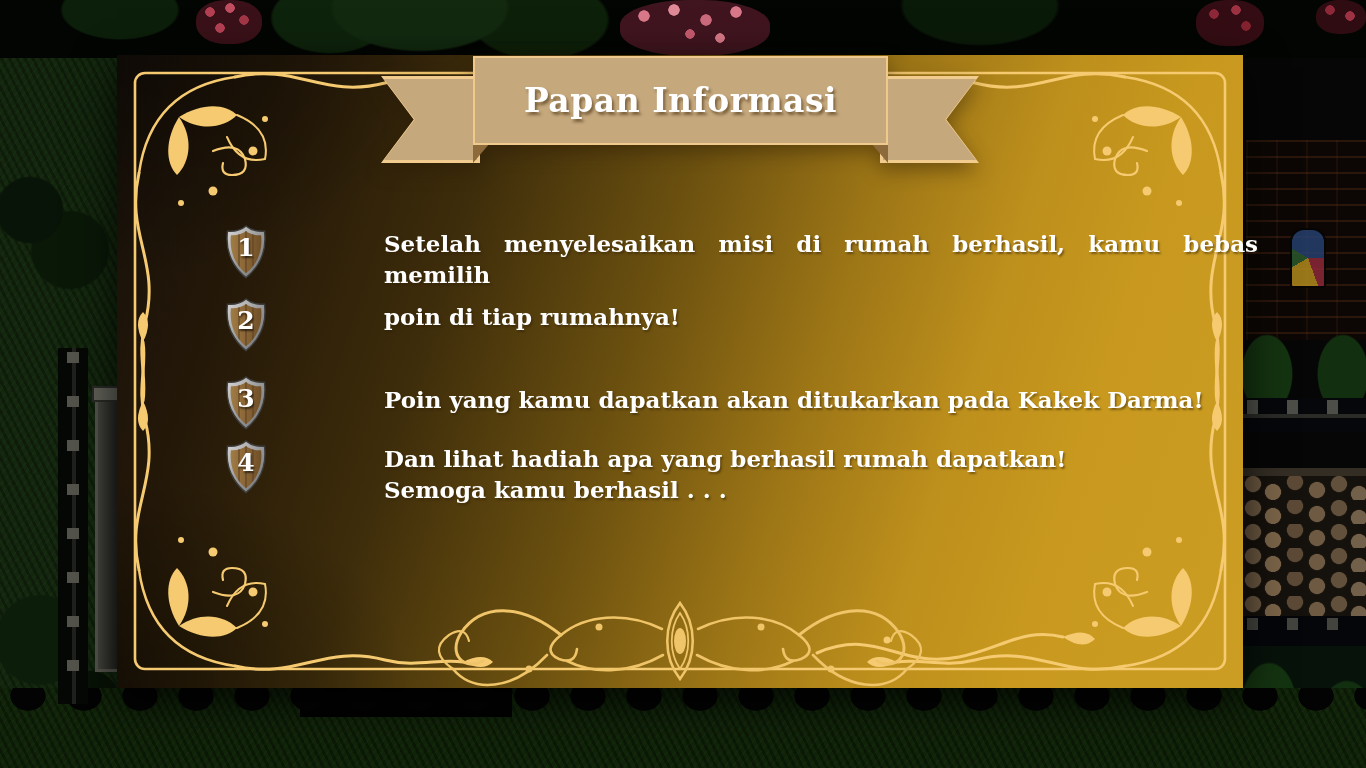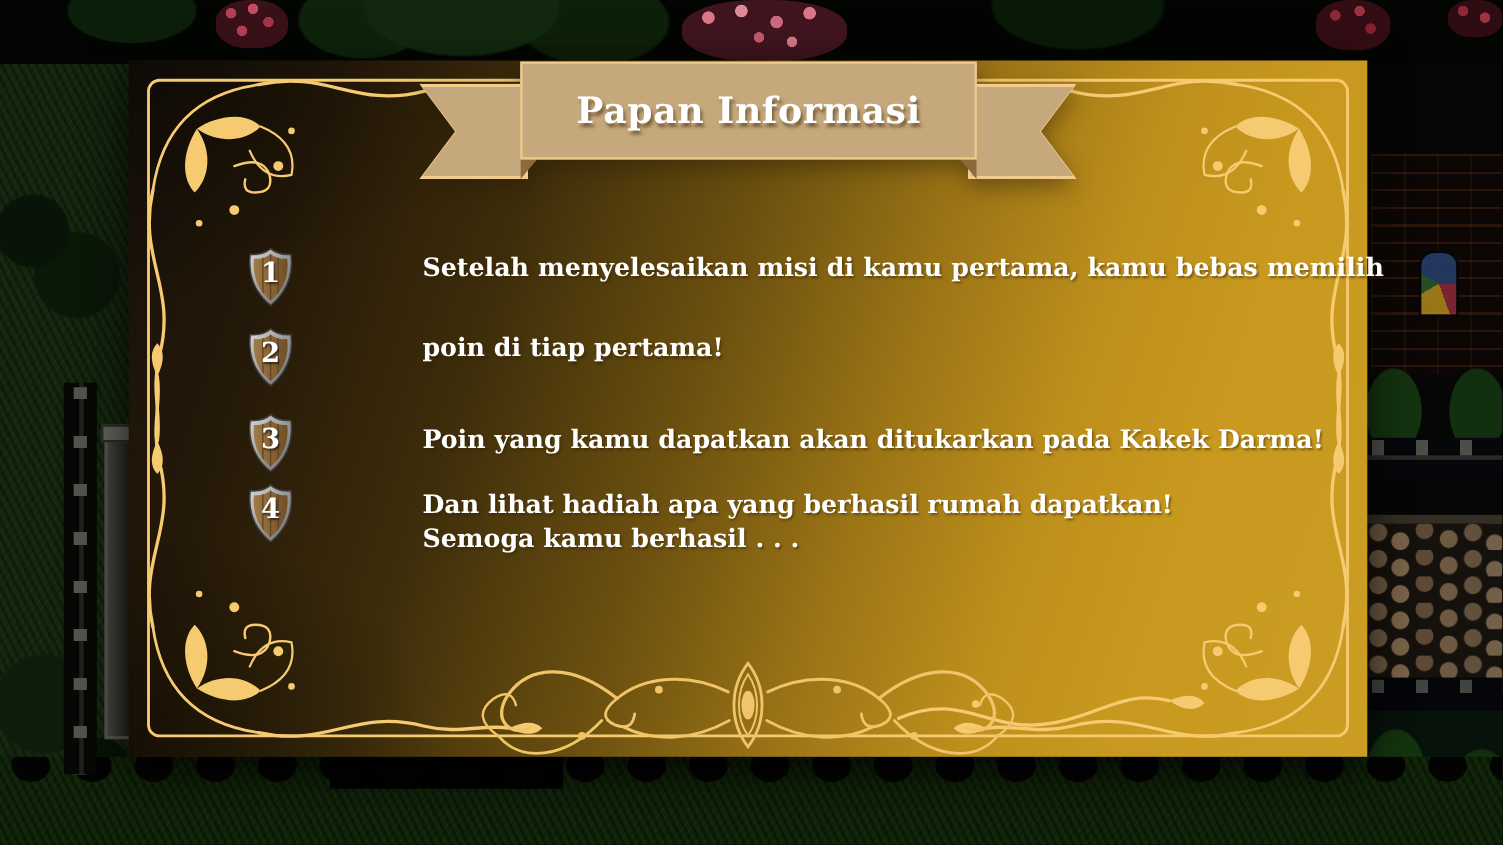--- a/index.html
+++ b/index.html
@@ -251,37 +251,37 @@
       <use href="#shieldShape" fill="url(#metal)" stroke="#3d3d3d" stroke-width="1.4"></use>
       <use href="#shieldShape" transform="translate(3.9,5.2) scale(0.815)" fill="url(#wood)"></use>
       <g clip-path="url(#woodClip)" stroke="#5e4526" stroke-width="1.2">
         <line x1="14" y1="4" x2="14" y2="52"></line>
           <line x1="21" y1="4" x2="21" y2="52"></line>
           <line x1="28" y1="4" x2="28" y2="52"></line>
       </g>
     </svg>
     <span class="num abs" style="left:0;top:8px;width:42px;text-align:center;color:#fff;font-weight:bold;font-size:25px;text-shadow:1px 2px 2px rgba(0,0,0,.6);">1</span>
     <div class="text-block" style="top:3px;">
-      <div class="line just">Setelah menyelesaikan misi di kamu pertama, kamu bebas memilih</div>
+      <div class="line just">Setelah menyelesaikan misi di rumah berhasil, kamu bebas memilih</div>
     </div>
   </div>
 
   <div class="info-row" style="top:243px;">
     <svg class="shield" style="top:0;" viewBox="0 0 42 54">
       <use href="#shieldShape" fill="url(#metal)" stroke="#3d3d3d" stroke-width="1.4"></use>
       <use href="#shieldShape" transform="translate(3.9,5.2) scale(0.815)" fill="url(#wood)"></use>
       <g clip-path="url(#woodClip)" stroke="#5e4526" stroke-width="1.2">
         <line x1="14" y1="4" x2="14" y2="52"></line>
           <line x1="21" y1="4" x2="21" y2="52"></line>
           <line x1="28" y1="4" x2="28" y2="52"></line>
       </g>
     </svg>
     <span class="num abs" style="left:0;top:8px;width:42px;text-align:center;color:#fff;font-weight:bold;font-size:25px;text-shadow:1px 2px 2px rgba(0,0,0,.6);">2</span>
     <div class="text-block" style="top:3px;">
-      <div class="line">poin di tiap pertama!</div>
+      <div class="line">poin di tiap rumahnya!</div>
     </div>
   </div>
 
   <div class="info-row" style="top:321px;">
     <svg class="shield" style="top:0;" viewBox="0 0 42 54">
       <use href="#shieldShape" fill="url(#metal)" stroke="#3d3d3d" stroke-width="1.4"></use>
       <use href="#shieldShape" transform="translate(3.9,5.2) scale(0.815)" fill="url(#wood)"></use>
       <g clip-path="url(#woodClip)" stroke="#5e4526" stroke-width="1.2">
         <line x1="14" y1="4" x2="14" y2="52"></line>
           <line x1="21" y1="4" x2="21" y2="52"></line>

